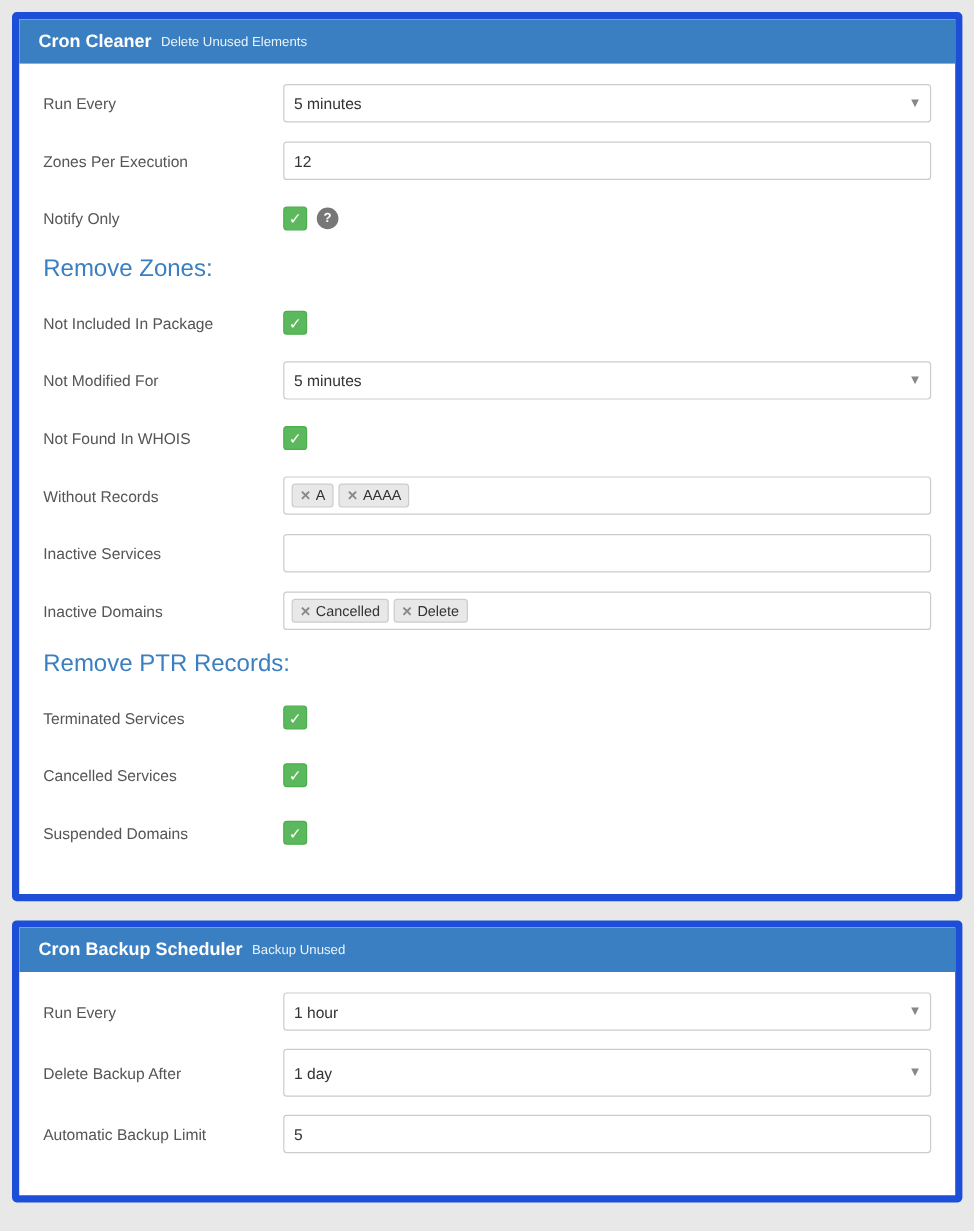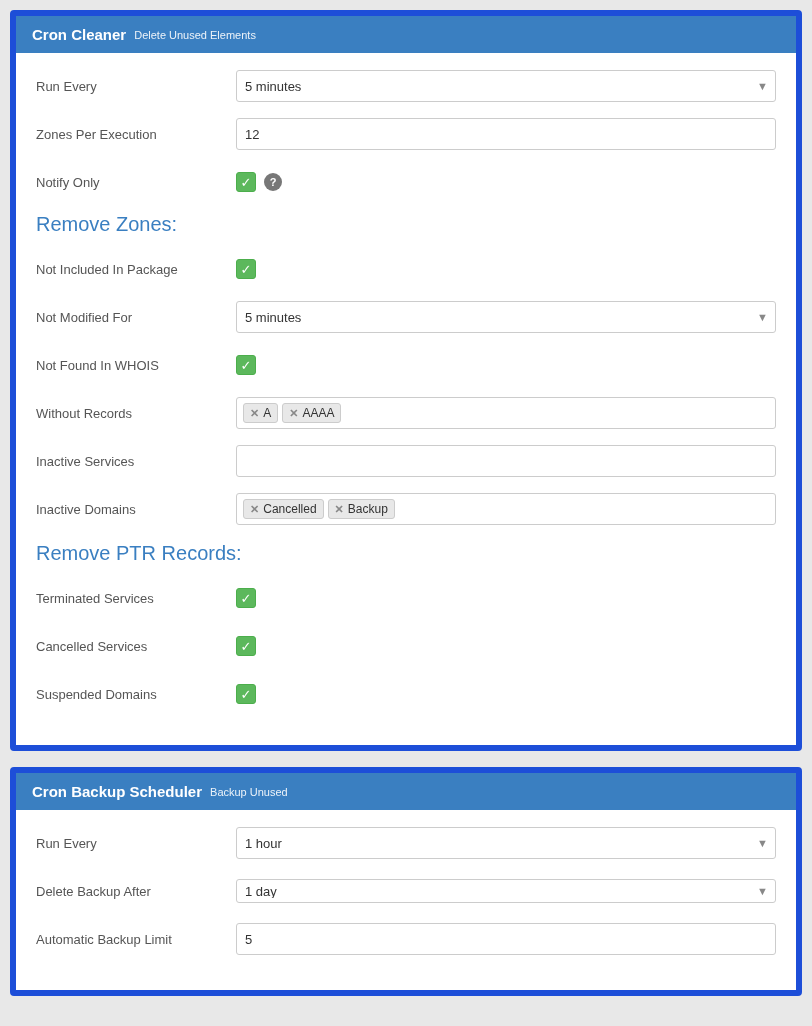--- a/index.html
+++ b/index.html
@@ -248,21 +248,21 @@
 
     <div class="form-row">
       <div class="form-label">Inactive Domains</div>
       <div class="tag-input">
         <span class="tag">
           <span class="tag-remove">✕</span>
           <span>Cancelled</span>
         </span>
         <span class="tag">
           <span class="tag-remove">✕</span>
-          <span>Backup</span>
+          <span>Delete</span>
         </span>
       </div>
     </div>
 
     <h2 class="section-title" style="margin-top: 16px;">Remove PTR Records:</h2>
 
     <div class="form-row">
       <div class="form-label">Terminated Services</div>
       <div class="checkbox-green">
         <span>✓</span>
@@ -304,21 +304,21 @@
           <option>12 hours</option>
           <option>1 day</option>
         </select>
         <span class="select-arrow">▼</span>
       </div>
     </div>
 
     <div class="form-row">
       <div class="form-label">Delete Backup After</div>
       <div class="select-wrapper">
-        <select class="form-control" style="height:24px;">
+        <select class="form-control" style="height:40px;">
           <option>1 day</option>
           <option>3 days</option>
           <option>7 days</option>
           <option>14 days</option>
           <option>30 days</option>
         </select>
         <span class="select-arrow">▼</span>
       </div>
     </div>
 

